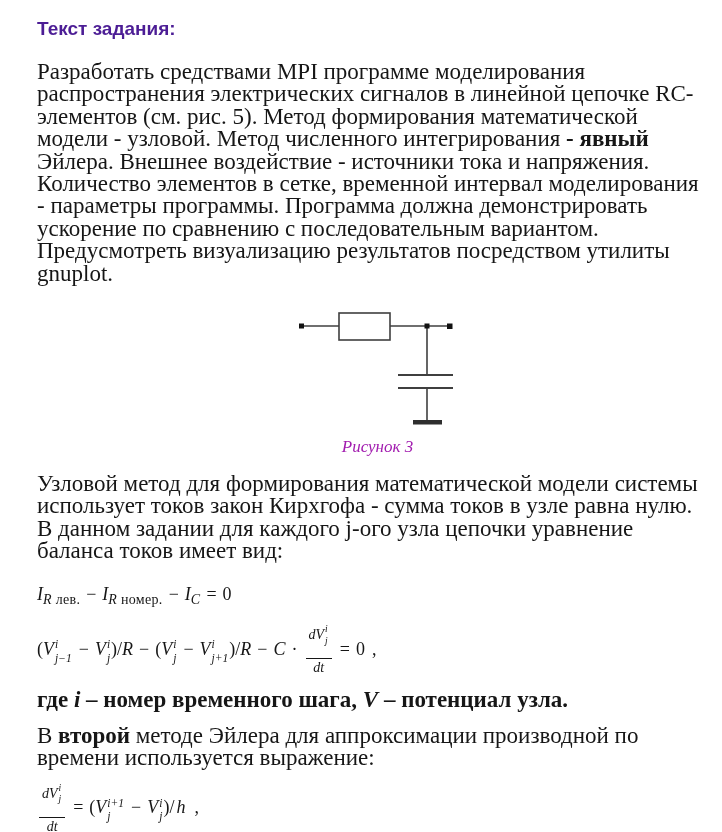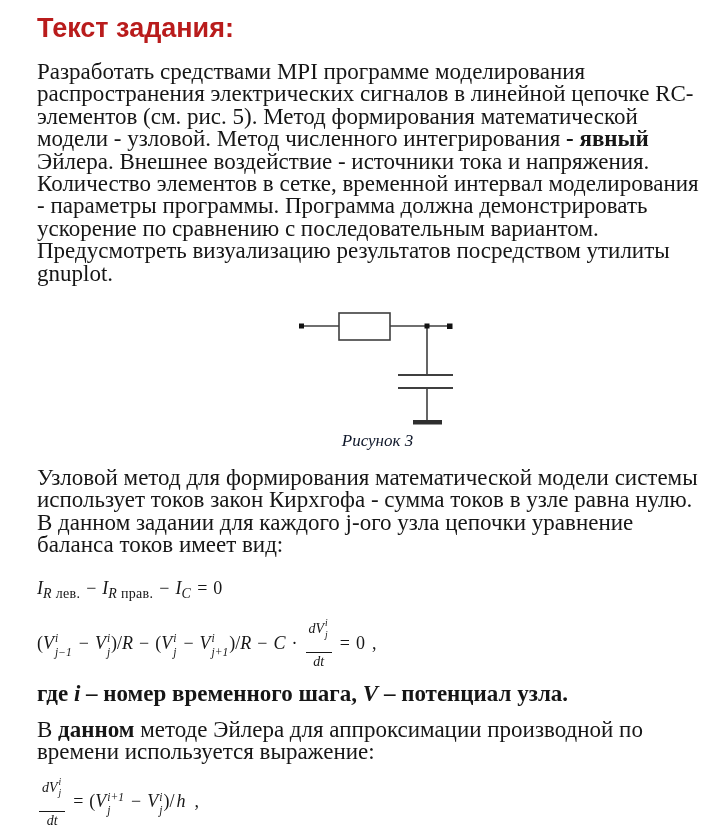--- a/index.html
+++ b/index.html
@@ -6,21 +6,21 @@
   body {
     width:722px; height:832px; overflow:hidden;
     font-family:"Liberation Serif", serif;
     color:#161616;
     -webkit-font-smoothing:antialiased;
   }
   .page { position:relative; width:722px; height:832px; }
 
   .doc-title {
     font-family:"Liberation Sans", sans-serif;
-    font-size:27px; font-weight:bold; color:#b91c1c;
+    font-size:19px; font-weight:bold; color:#4c1d95;
     margin:13px 0 0 37px; line-height:31px;
   }
 
   .body-p {
     font-size:23px; line-height:22.4px;
     width:668px; margin:0 0 0 37px;
     color:#161616;
   }
   .p-task  { margin-top:17px; }
   .p-nodal { margin-top:15px; }
@@ -29,22 +29,22 @@
   .note    { margin-top:13px;font-weight:bold; }
   .note-h  { margin-top:9px; }
 
   b.inline-bold { font-weight:bold; }
   .it { font-style:italic; }
 
   
   .figure-wrap { margin-top:23px; margin-left:295px; width:165px; }
   .figure-wrap svg { display:block; }
   .fig-caption {
-    width:165px; text-align:center;
-    font-size:17px; font-style:italic; color:#0f172a; line-height:22px;
+    margin-top:6px; width:165px; text-align:center;
+    font-size:17px; font-style:italic; color:#a21caf; line-height:22px;
   }
 
   
   .formula {
     margin-left:37px; font-size:18px; color:#161616;
     white-space:nowrap;
   }
   .f1 { margin-top:16px; line-height:30px; }
   .f2 { margin-top:10px; line-height:48px; }
   .f3 { margin-top:10px; line-height:56px; }
@@ -90,25 +90,25 @@
       <rect x="118" y="112" width="29" height="4.5" fill="#2e2e2e"></rect>
       <rect x="4" y="15.5" width="5" height="5" fill="#111111"></rect>
       <rect x="129.5" y="15.5" width="5" height="5" fill="#111111"></rect>
       <rect x="152" y="15.5" width="5.5" height="5.5" fill="#111111"></rect>
     </svg>
     <div class="fig-caption">Рисунок 3</div>
   </div>
 
   <p class="body-p p-nodal">Узловой метод для формирования математической модели системы использует токов закон Кирхгофа - сумма токов в узле равна нулю. В данном задании для каждого j-ого узла цепочки уравнение баланса токов имеет вид:</p>
 
-  <div class="formula f1"><span class="it">I</span><span class="sb"><span class="it">R</span> <span>лев.</span></span><span class="op">−</span><span class="it">I</span><span class="sb"><span class="it">R</span> <span>прав.</span></span><span class="op">−</span><span class="it">I</span><span class="sb it">C</span><span class="op">=</span><span>0</span></div>
+  <div class="formula f1"><span class="it">I</span><span class="sb"><span class="it">R</span> <span>лев.</span></span><span class="op">−</span><span class="it">I</span><span class="sb"><span class="it">R</span> <span>номер.</span></span><span class="op">−</span><span class="it">I</span><span class="sb it">C</span><span class="op">=</span><span>0</span></div>
 
 
   <div class="formula f2"><span>(</span><span class="it">V</span><span class="ss"><span class="top it">i</span><span class="bot it">j−1</span></span><span class="op">−</span><span class="it">V</span><span class="ss"><span class="top it">i</span><span class="bot it">j</span></span><span>)</span><span>/</span><span class="it">R</span><span class="op">−</span><span>(</span><span class="it">V</span><span class="ss"><span class="top it">i</span><span class="bot it">j</span></span><span class="op">−</span><span class="it">V</span><span class="ss"><span class="top it">i</span><span class="bot it">j+1</span></span><span>)</span><span>/</span><span class="it">R</span><span class="op">−</span><span class="it">C</span><span class="op">·</span><span class="frac"><span class="num"><span class="it">d</span><span class="it">V</span><span class="ss"><span class="top it">i</span><span class="bot it">j</span></span></span><span class="den it">dt</span></span><span class="op">=</span><span>0</span><span class="comma">,</span></div>
 
   <p class="body-p note"><span>где </span><span class="it">i</span><span> – номер временного шага, </span><span class="it">V</span><span> – потенциал узла.</span></p>
 
-  <p class="body-p p-euler"><span>В </span><b class="inline-bold">данном</b><span> методе Эйлера для аппроксимации производной по времени используется выражение:</span></p>
+  <p class="body-p p-euler"><span>В </span><b class="inline-bold">второй</b><span> методе Эйлера для аппроксимации производной по времени используется выражение:</span></p>
 
   <div class="formula f3"><span class="frac"><span class="num"><span class="it">d</span><span class="it">V</span><span class="ss"><span class="top it">i</span><span class="bot it">j</span></span></span><span class="den it">dt</span></span><span class="op">=</span><span>(</span><span class="it">V</span><span class="ss"><span class="top it">i+1</span><span class="bot it">j</span></span><span class="op">−</span><span class="it">V</span><span class="ss"><span class="top it">i</span><span class="bot it">j</span></span><span>)</span><span>/</span><span class="it tight">h</span><span class="comma">,</span></div>
 
 
 </div>
 
 </body></html>

